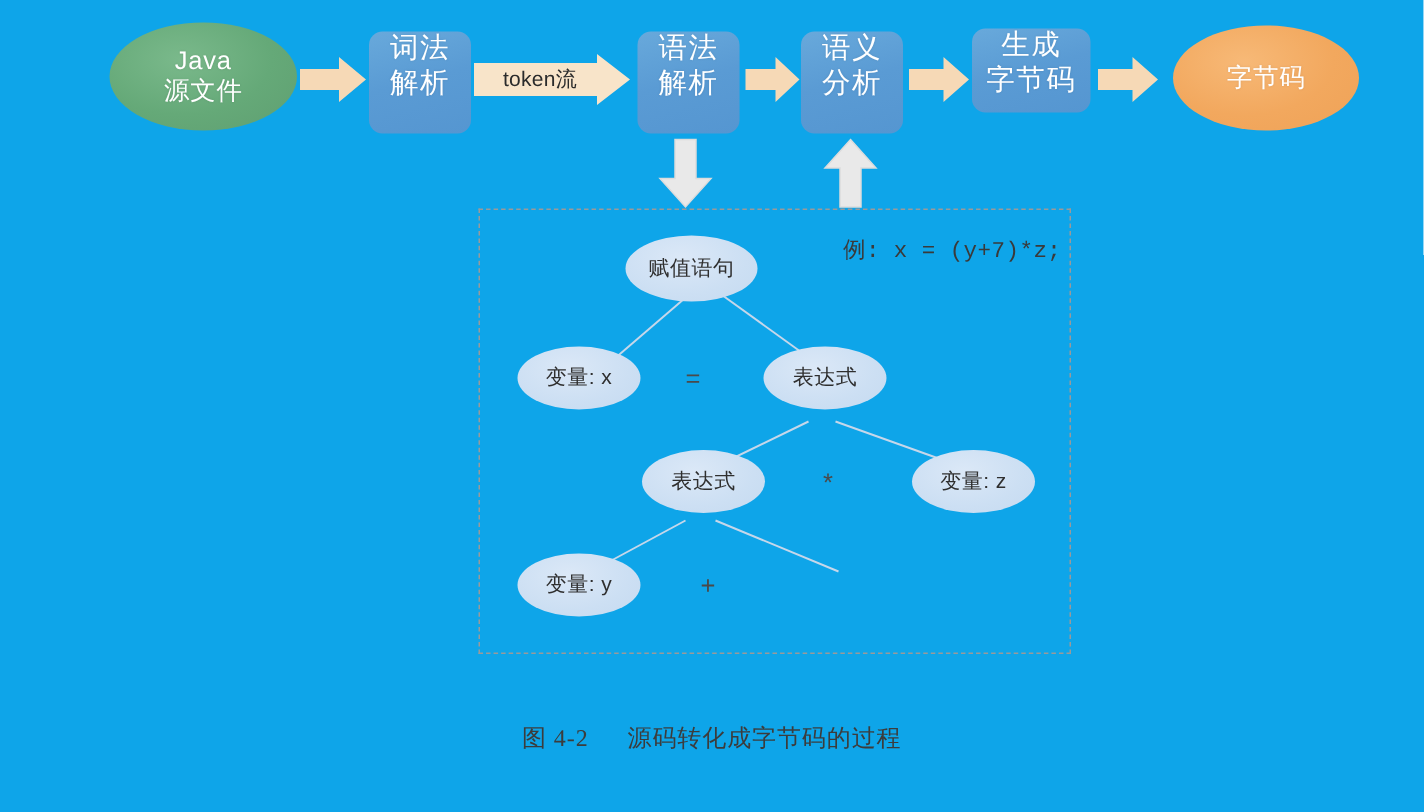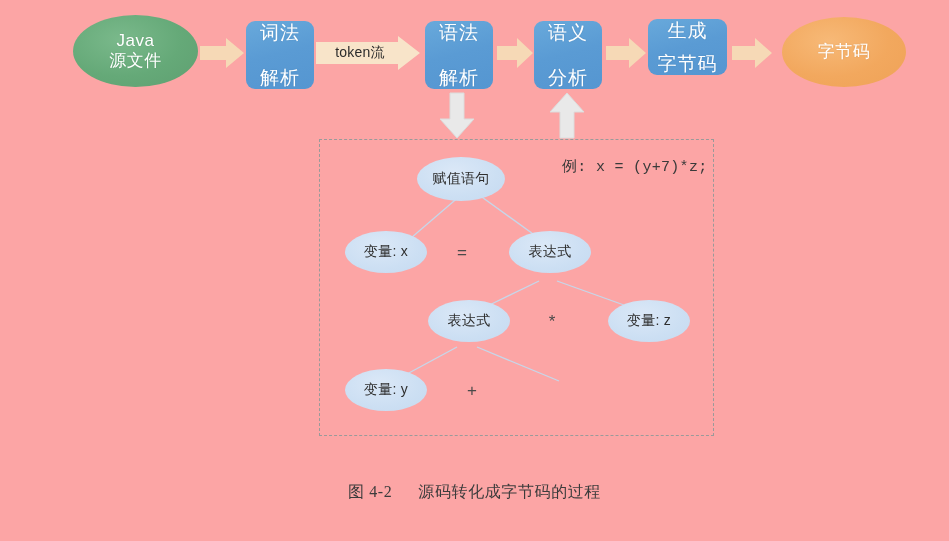--- a/index.html
+++ b/index.html
@@ -8,21 +8,21 @@
     padding: 0;
     background: #ffffff;
   }
   body {
     font-family: "Liberation Sans", "DejaVu Sans", sans-serif;
   }
   #page {
     position: relative;
     width: 949px;
     height: 541px;
-    background: #fca5a5;
+    background: #0ea5e9;
     overflow: hidden;
   }
 
   
   .abs { position: absolute; }
 
   
   .pipe-ellipse {
     display: flex;
     align-items: center;
@@ -37,21 +37,21 @@
   }
   .pipe-ellipse.green {
     background: radial-gradient(ellipse at 38% 34%, #7ab98b 0%, #65a978 55%, #5f9f71 100%);
   }
   .pipe-ellipse.orange {
     background: radial-gradient(ellipse at 38% 34%, #f7b977 0%, #f2a85e 55%, #efa257 100%);
   }
   .pipe-box {
     display: flex;
     align-items: center;
-    justify-content: space-between;
+    justify-content: flex-start;
     text-align: center;
     border-radius: 9px;
     color: #ffffff;
     font-size: 19px;
     line-height: 1.22;
     letter-spacing: 1px;
     background: linear-gradient(165deg, #68a9db 0%, #5a9bd4 48%, #5596d1 100%);
     text-shadow: 0 0 2px rgba(0,0,0,0.10);
     font-family: Liberation Serif, serif;
   }

